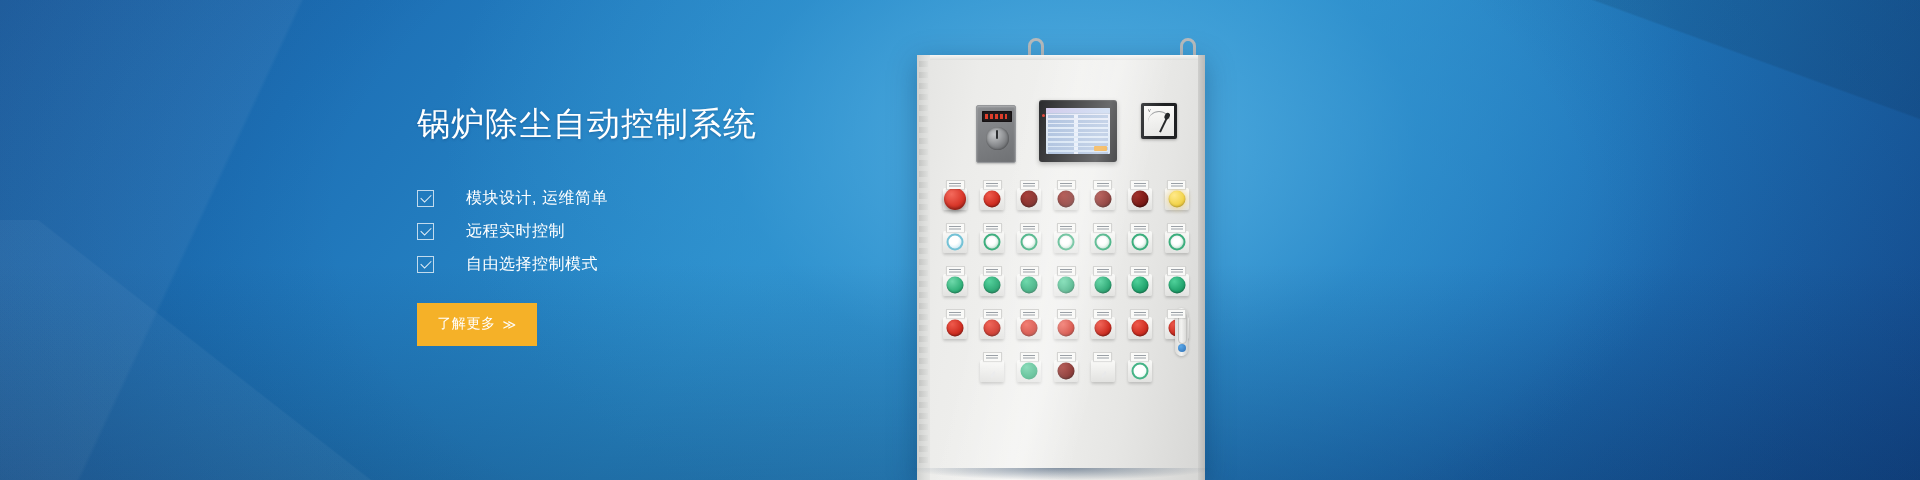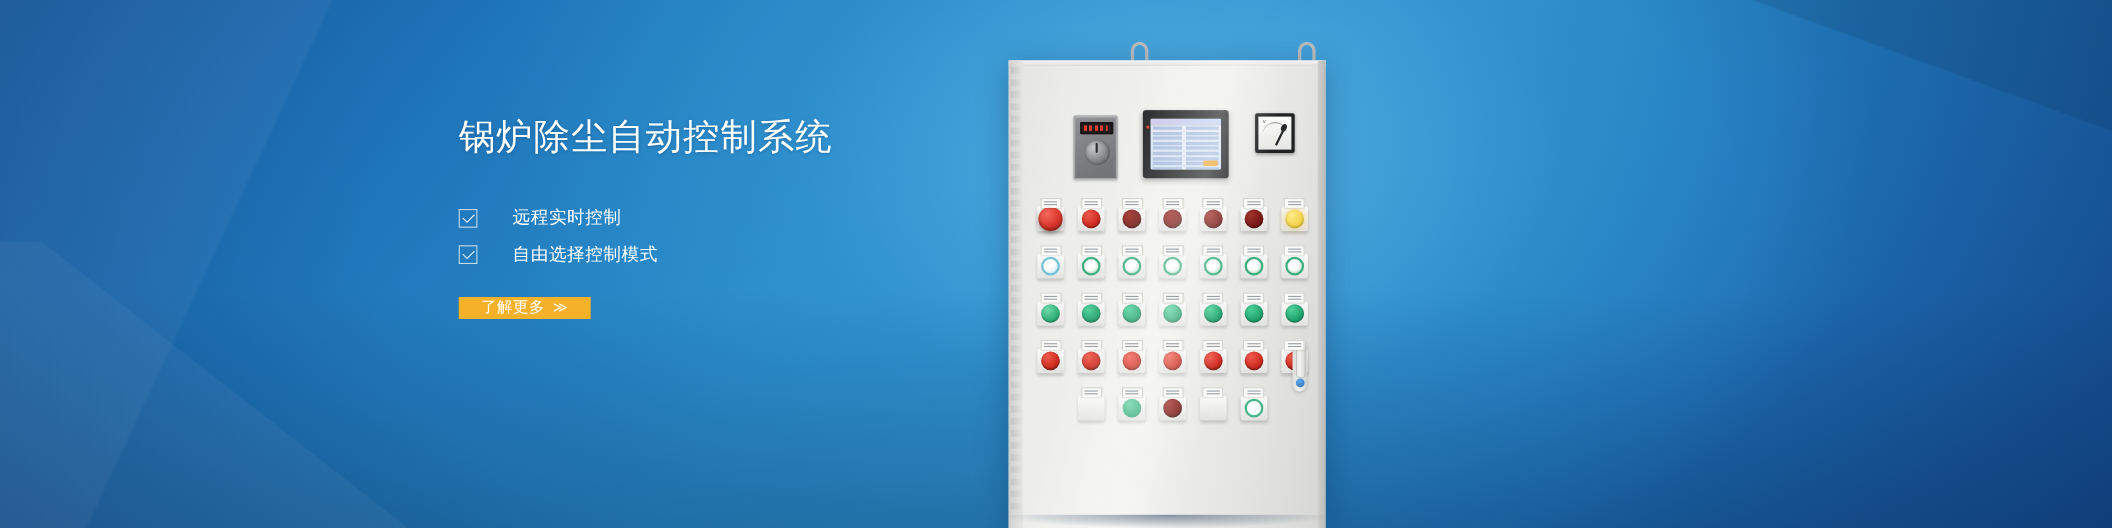--- a/index.html
+++ b/index.html
@@ -54,21 +54,21 @@
     content:""; position:absolute; left:3px; top:3.5px;
     width:9px; height:5px;
     border-left:1.6px solid rgba(255,255,255,.88);
     border-bottom:1.6px solid rgba(255,255,255,.88);
     transform:rotate(-45deg);
   }
   .btext{ font-size:16px; color:#ffffff; letter-spacing:.5px; white-space:nowrap; }
 
   .btn{
     display:inline-flex; align-items:center; justify-content:center; gap:7px;
-    margin-top:22px; width:120px; height:20px;
+    margin-top:22px; width:120px; height:43px;
     background:#f5b128; color:#ffffff; font-size:14px; letter-spacing:.6px;
     border:none; cursor:pointer; white-space:nowrap;
   }
   .btn .chev{ font-size:13px; opacity:.95; }
 
   
   .cab-wrap{ position:absolute; left:900px; top:0; width:1020px; height:480px; z-index:5; }
 
   .eye{ position:absolute; width:16px; height:22px; border:3px solid #b9bcbd;
         border-radius:9px 9px 4px 4px; background:transparent; }
@@ -250,20 +250,24 @@
 
 <div class="banner">
   <div class="vign"></div>
 
   <div class="copy">
     <div class="title">锅炉除尘自动控制系统</div>
 
     <ul class="bullets">
       <li class="bullet">
         <span class="cbox"></span>
+        <span class="btext">模块设计, 运维简单</span>
+      </li>
+      <li class="bullet">
+        <span class="cbox"></span>
         <span class="btext">远程实时控制</span>
       </li>
       <li class="bullet">
         <span class="cbox"></span>
         <span class="btext">自由选择控制模式</span>
       </li>
     </ul>
 
     <button class="btn">
       <span>了解更多</span>

